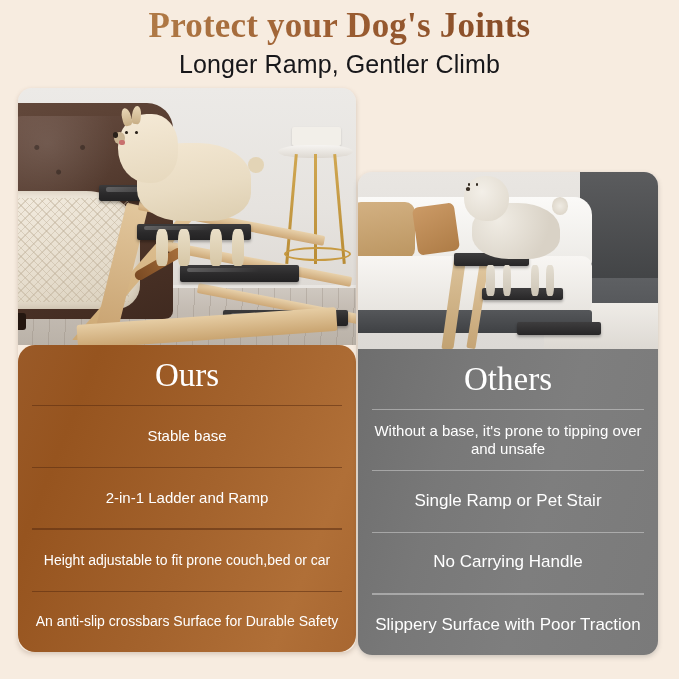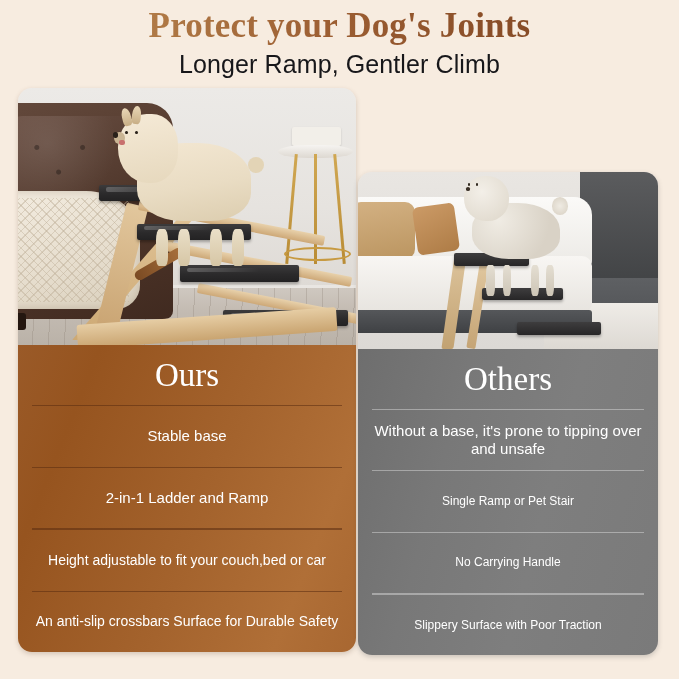--- a/index.html
+++ b/index.html
@@ -195,20 +195,21 @@
   .curlydog .leg.l3{left:64%;}
   .curlydog .leg.l4{left:78%;}
   .curlydog .tail{position:absolute;right:0;top:22%;width:16%;height:18%;
     background:radial-gradient(circle,#efebe3,#d7cfc1);border-radius:50%;}
 
   
   .panel{position:relative;width:100%;display:flex;flex-direction:column;}
   .panel.ours{
     height:307px;
     background:linear-gradient(112deg,#9a5a28 0%,#96541f 18%,#a4632d 55%,#b06f37 82%,#a86731 100%);
+    border-radius:17px;
   }
   .panel.others{
     height:306px;
     background:linear-gradient(105deg,#6e6e6e 0%,#787878 30%,#7e7e7e 60%,#7a7a7a 100%);
   }
   .panel-head{
     font-family:"Liberation Serif", serif;
     font-weight:400;
     color:#ffffff;
     text-align:center;
@@ -224,21 +225,21 @@
   .row{
     flex:1;
     display:flex;align-items:center;justify-content:center;
     text-align:center;
     color:#ffffff;
     padding:0 8px;
     line-height:1.22;
   }
   .panel.ours .row{font-size:15px;text-align:right;}
   .panel.ours .row.small{font-size:14px;}
-  .panel.others .row{font-size:12px;}
+  .panel.others .row{font-size:17px;}
   .panel.others .row.two{font-size:15px;}
 </style>
 </head>
 <body>
 
 <div class="page">
 
   <div class="header">
     <h1 class="title">Protect your Dog's Joints</h1>
     <p class="subtitle">Longer Ramp, Gentler Climb</p>
@@ -302,21 +303,21 @@
 
     <div class="panel ours">
       <div class="panel-head">Ours</div>
       <div class="rule"></div>
       <div class="rows">
         <div class="row">Stable base</div>
         <div class="rule"></div>
         <div class="row">2-in-1 Ladder and Ramp</div>
         <div class="rule"></div>
         <div class="rule"></div>
-        <div class="row small">Height adjustable to fit your couch,bed or car</div>
+        <div class="row small">Height adjustable to fit prone couch,bed or car</div>
         <div class="rule"></div>
         <div class="row small">An anti-slip crossbars Surface for Durable Safety</div>
       </div>
     </div>
   </div>
 
   <div class="card right">
 
     <div class="photo">
       <div class="scene">

